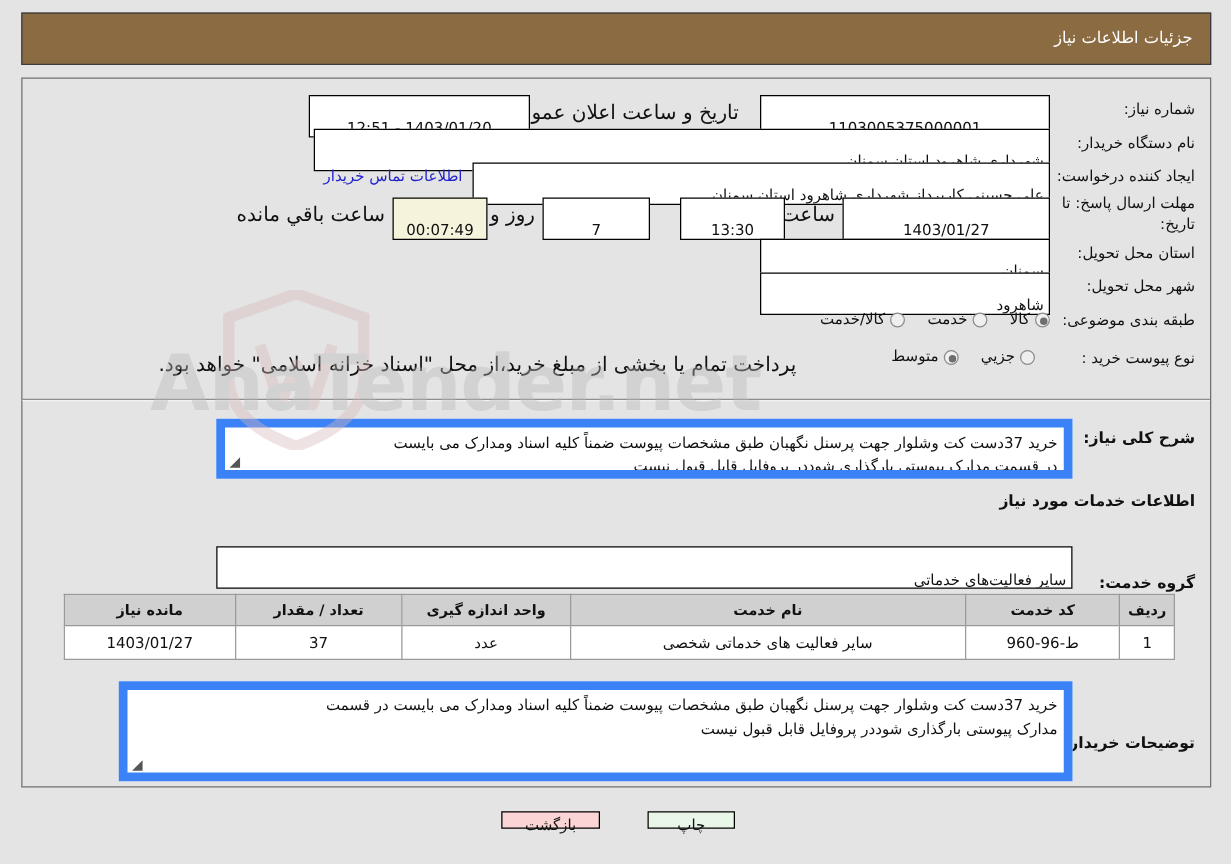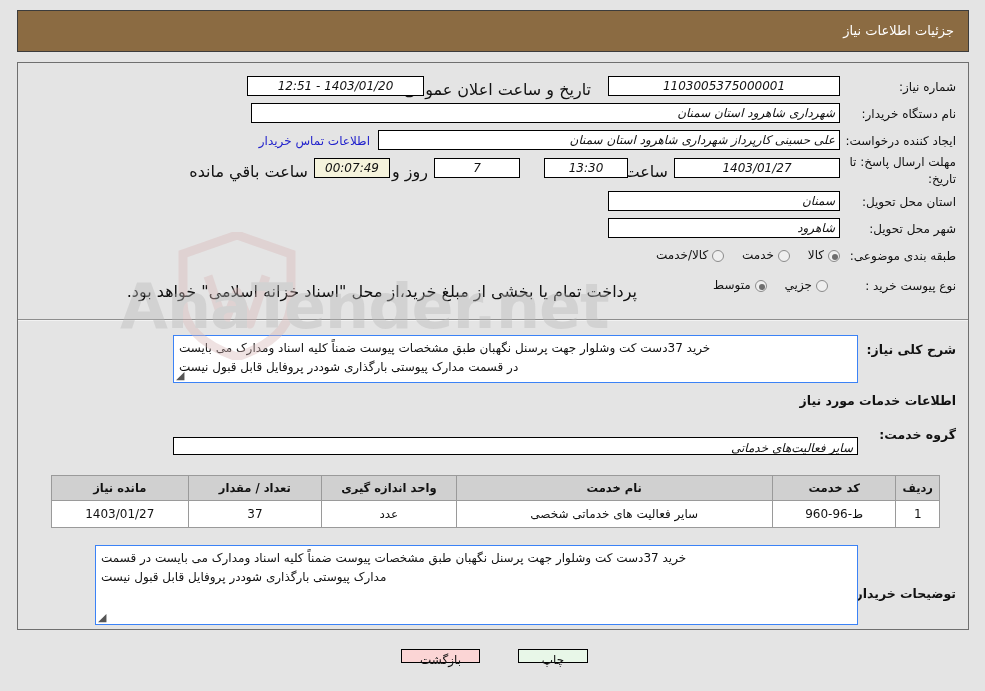--- a/index.html
+++ b/index.html
@@ -84,25 +84,24 @@
     white-space: nowrap;
     font-size: 12px;
     color: #111;
   }
   .box {
     position: absolute;
     background: #ffffff;
     border: 1px solid #000;
     height: 20px;
     line-height: 18px;
-    padding: 0 4px;
+    padding: 16px 4px;
     font-size: 12px;
     white-space: nowrap;
     overflow: hidden;
-    font-style: italic;
   }
   .box.center { text-align: center; }
   .box.right  { text-align: right; }
   .box.cream  { background: #f5f3dc; }
   .plain {
     position: absolute;
     white-space: nowrap;
     font-size: 16px;
   }
   .link {
@@ -136,25 +135,25 @@
     display: inline-block;
     margin: 0 4px 0 14px;
     font-size: 12px;
     vertical-align: 1px;
   }
 
   
   .tbox {
     position: absolute;
     background: #fff;
-    border: 1px solid #3b82f6;
+    border: 7px solid #3b82f6;
     font-size: 12px;
     padding: 3px 5px;
     line-height: 19px;
-    text-align: left;
+    text-align: right;
     overflow: hidden;
   }
   .resize-grip {
     position: absolute;
     left: 2px; bottom: 1px;
     width: 10px; height: 10px;
     color: #555;
     font-size: 11px;
     line-height: 10px;
     direction: ltr;
@@ -271,21 +270,21 @@
 
     <div class="fld-bold" style="right:12px; top:279px;">شرح کلی نیاز:</div>
     <div class="tbox" style="right:110px; top:272px; width:685px; height:48px;">
       <div>خرید 37دست کت وشلوار  جهت پرسنل نگهبان طبق مشخصات پیوست ضمناً کلیه اسناد ومدارک می بایست</div>
       <div>در قسمت مدارک پیوستی بارگذاری شوددر پروفایل قابل قبول نیست</div>
       <span class="resize-grip">◢</span>
     </div>
 
     <div class="sec-head" style="right:12px; top:330px;">اطلاعات خدمات مورد نیاز</div>
 
-    <div class="fld-bold" style="right:12px; top:364px;margin-left:20px;">گروه خدمت:</div>
+    <div class="fld-bold" style="right:12px; top:395px;margin-left:20px;">گروه خدمت:</div>
     <div class="box right" style="right:110px; top:374px; width:685px; height:18px; line-height:20px;">سایر فعالیت‌های خدماتی</div>
 
     <table class="grid" style="right:28px; top:412px; width:889px;">
       <thead>
         <tr>
           <th style="width:36px;">ردیف</th>
           <th style="width:125px;">کد خدمت</th>
           <th style="width:320px;">نام خدمت</th>
           <th style="width:135px;">واحد اندازه گیری</th>
           <th style="width:135px;">تعداد / مقدار</th>

